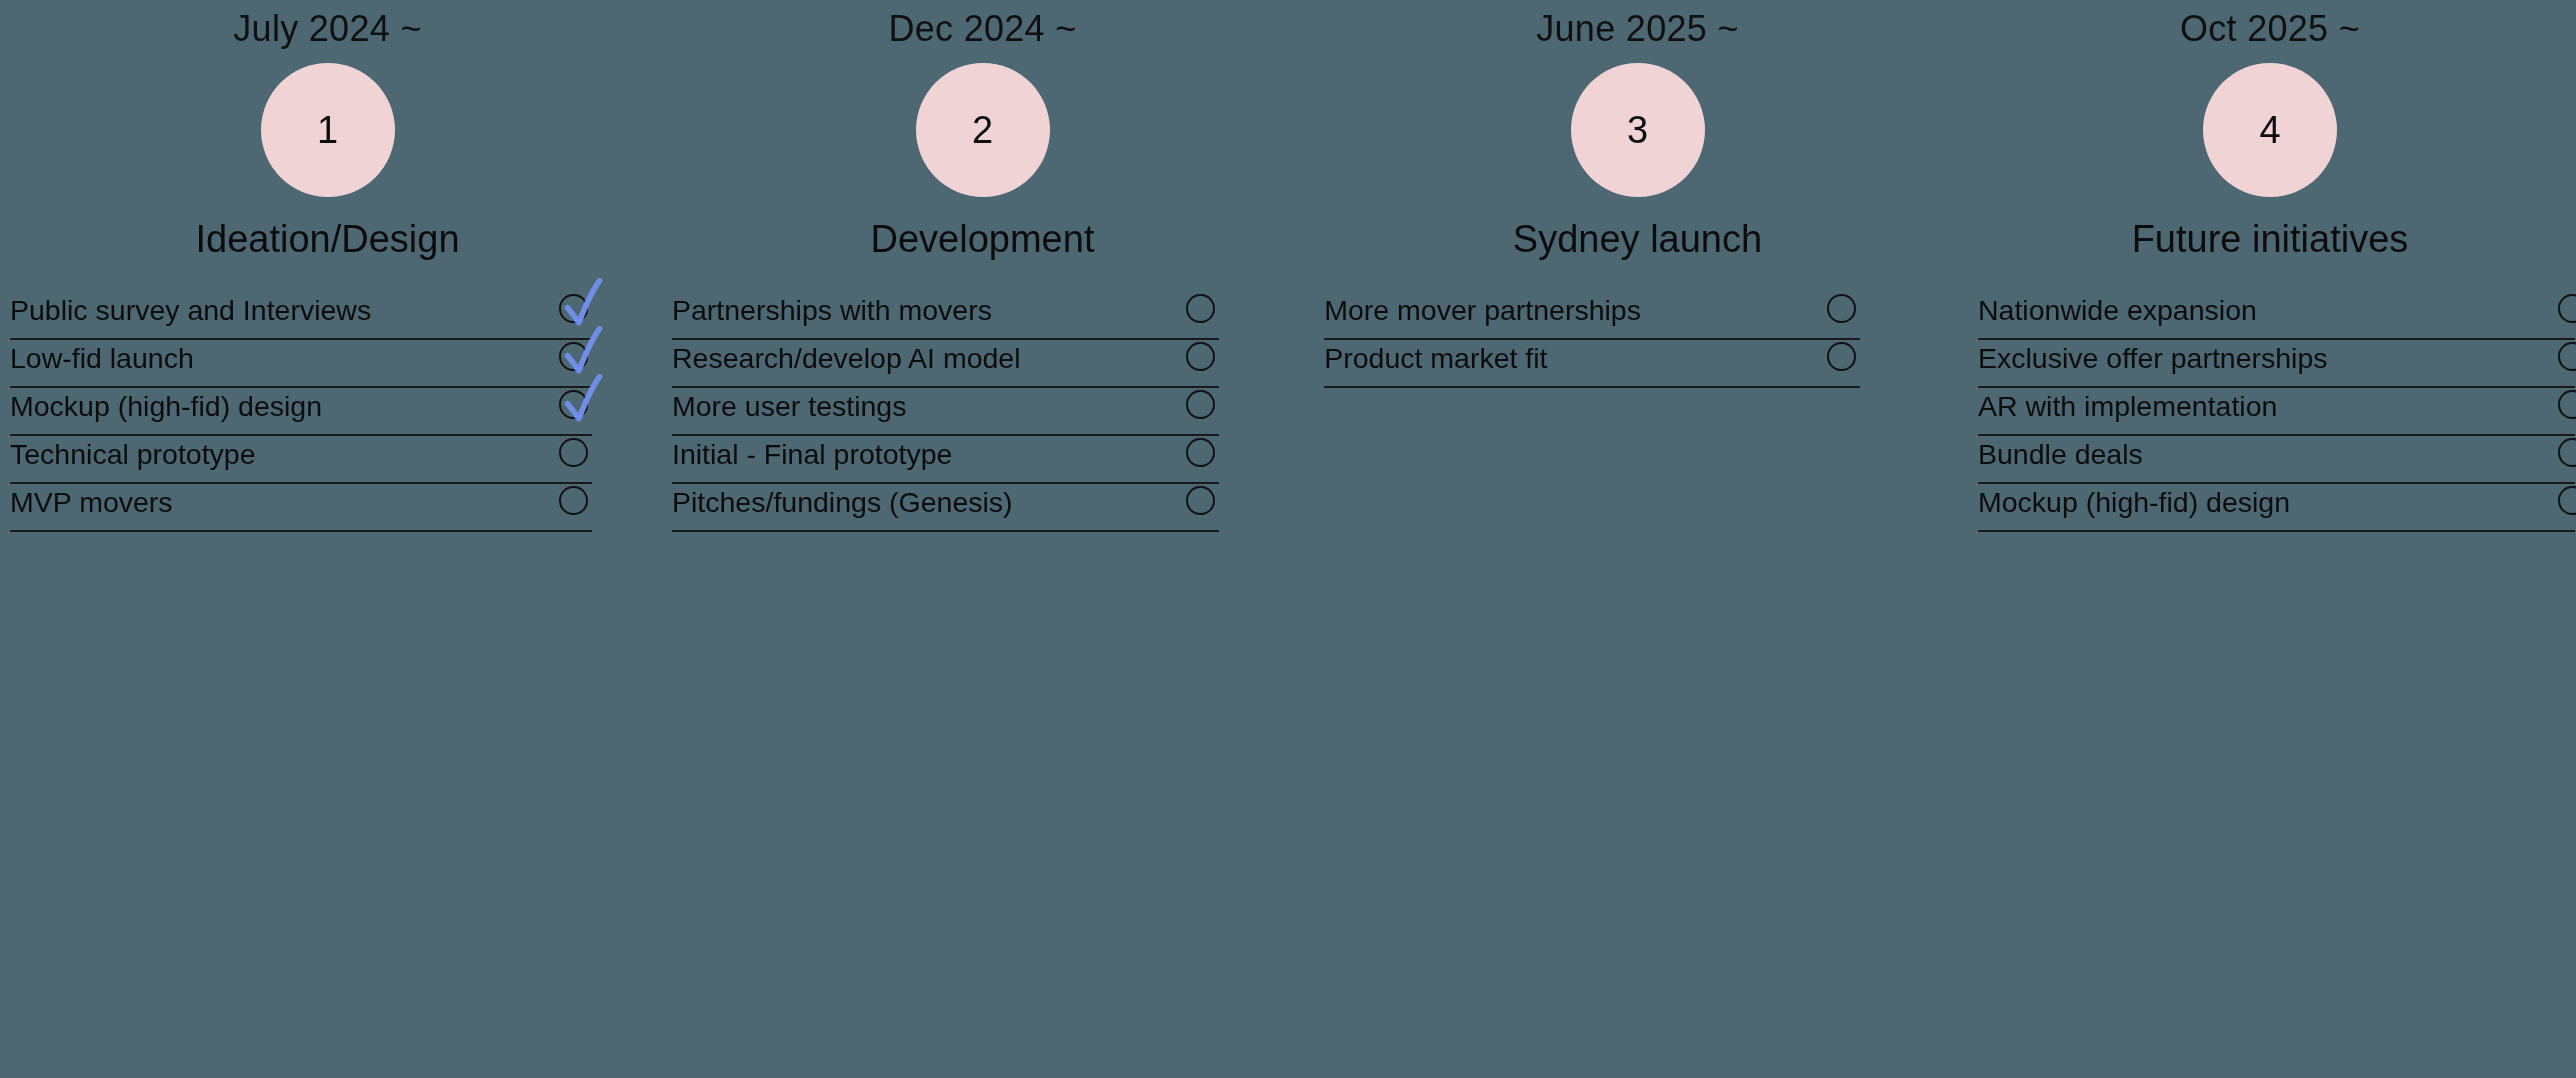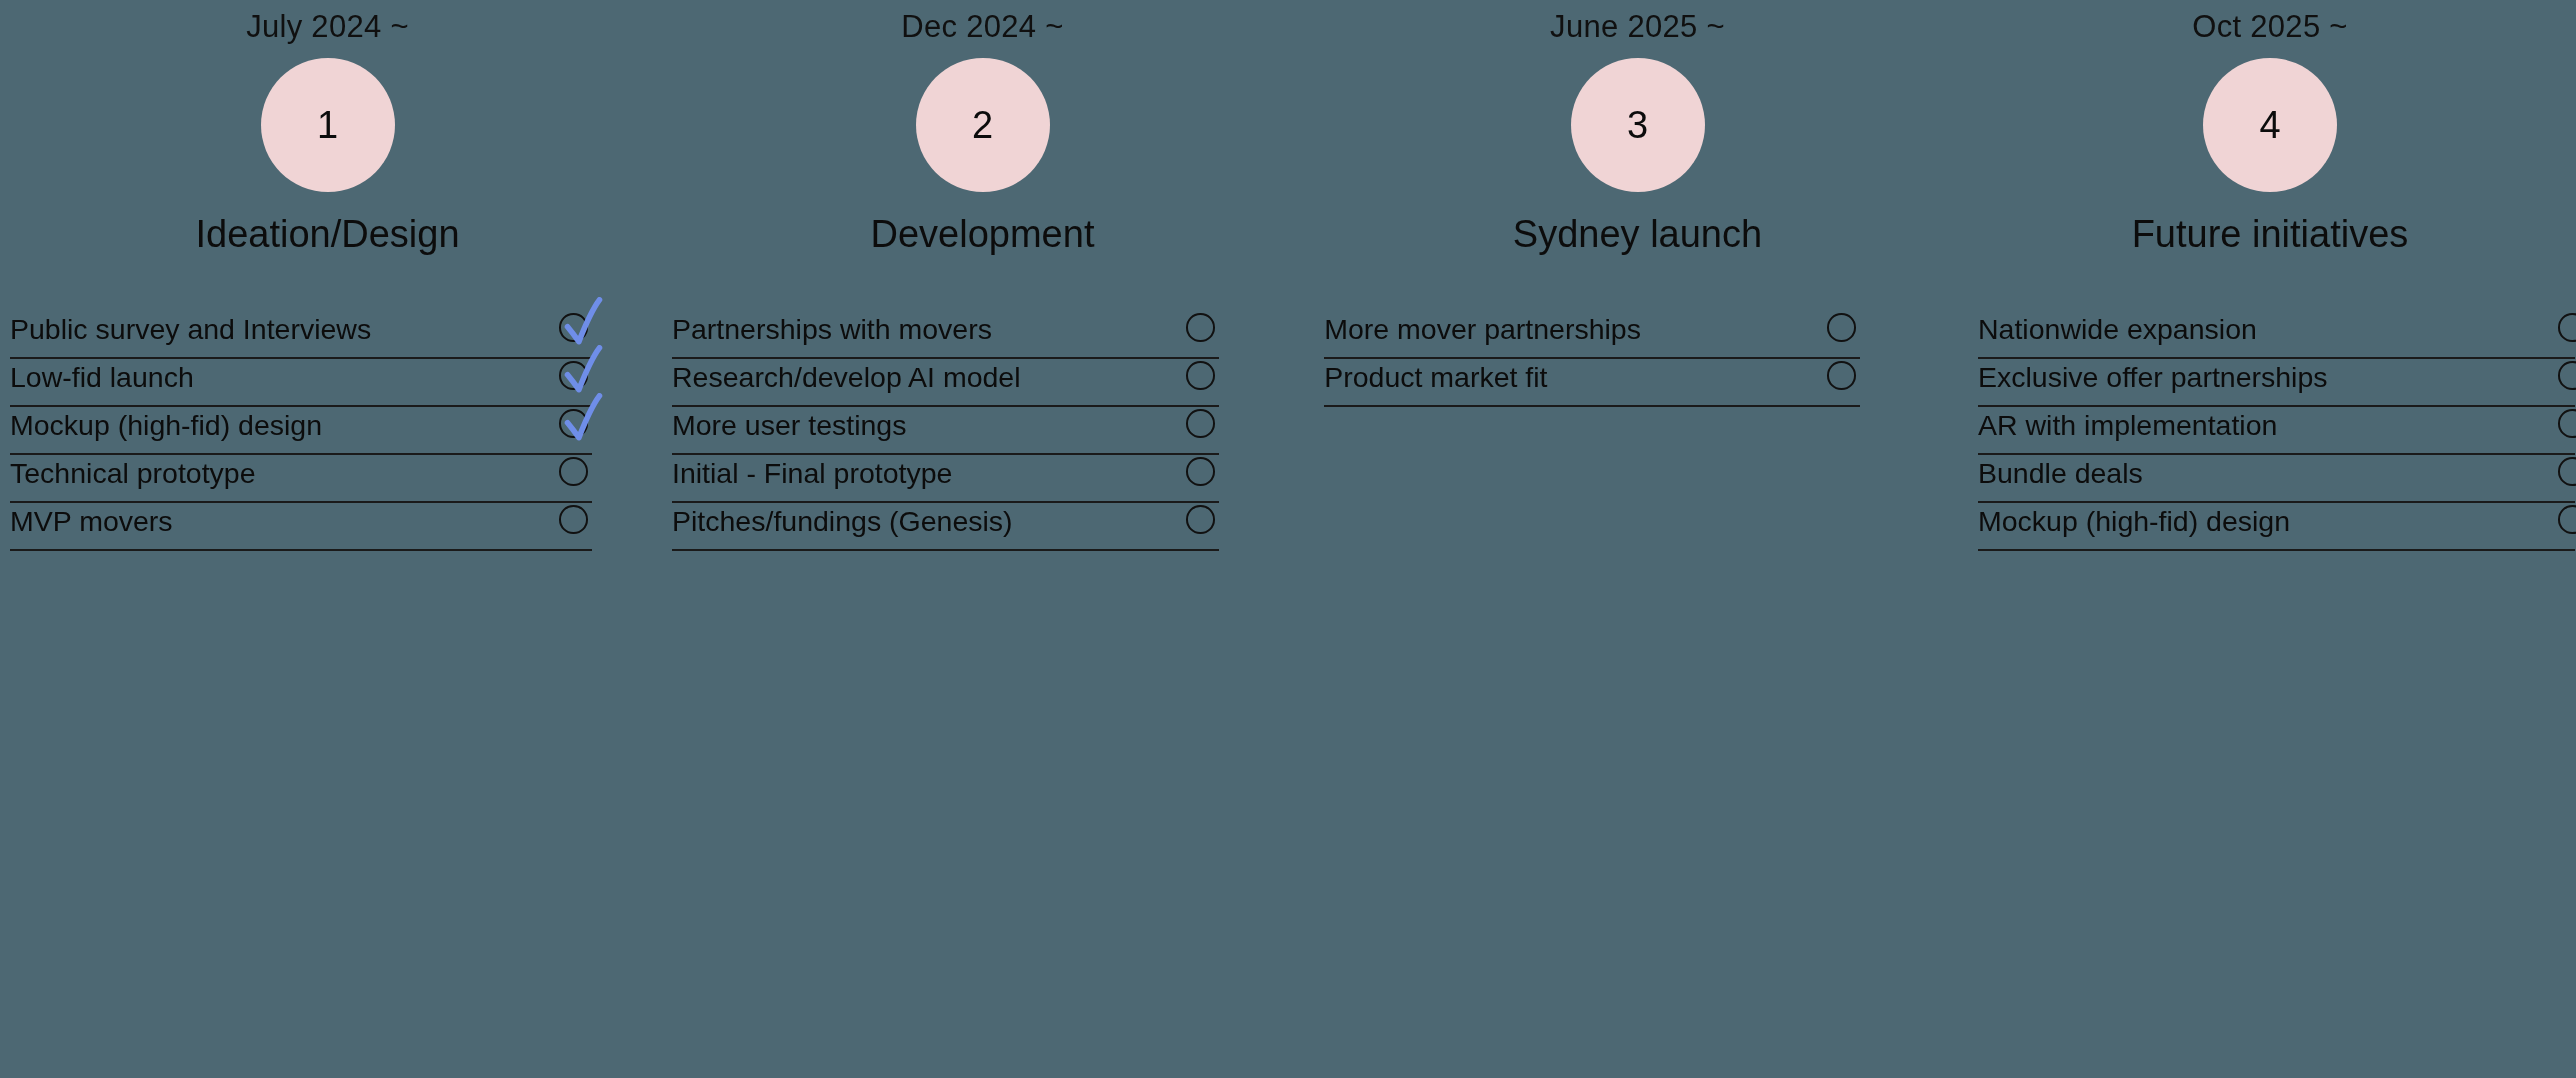--- a/index.html
+++ b/index.html
@@ -28,21 +28,21 @@
     height: 1079px;
   }
 
   
   .phase-head {
     text-align: center;
     padding-top: 11.4px;
   }
 
   .phase-date {
-    font-size: 31px;
+    font-size: 36px;
     color: #101010;
     letter-spacing: 0.3px;
     line-height: 1.0;
     font-weight: 400;
     white-space: nowrap;
   }
 
   .phase-badge {
     width: 134px;
     height: 134px;
@@ -65,21 +65,21 @@
     font-size: 38px;
     color: #0c0c0c;
     font-weight: 400;
     margin-top: 23px;
     line-height: 1.05;
     white-space: nowrap;
   }
 
   
   .task-list {
-    margin-top: 56px;
+    margin-top: 32px;
     padding: 0;
     list-style: none;
   }
 
   .phase-1 .task-list { padding-left: 10px; padding-right: 63px; }
   .phase-2 .task-list { padding-left: 17px; padding-right: 91px; }
   .phase-3 .task-list { padding-left: 14.2px; padding-right: 105px; }
   .phase-4 .task-list { padding-left: 13px; padding-right: 0px; }
 
   .task-row {

